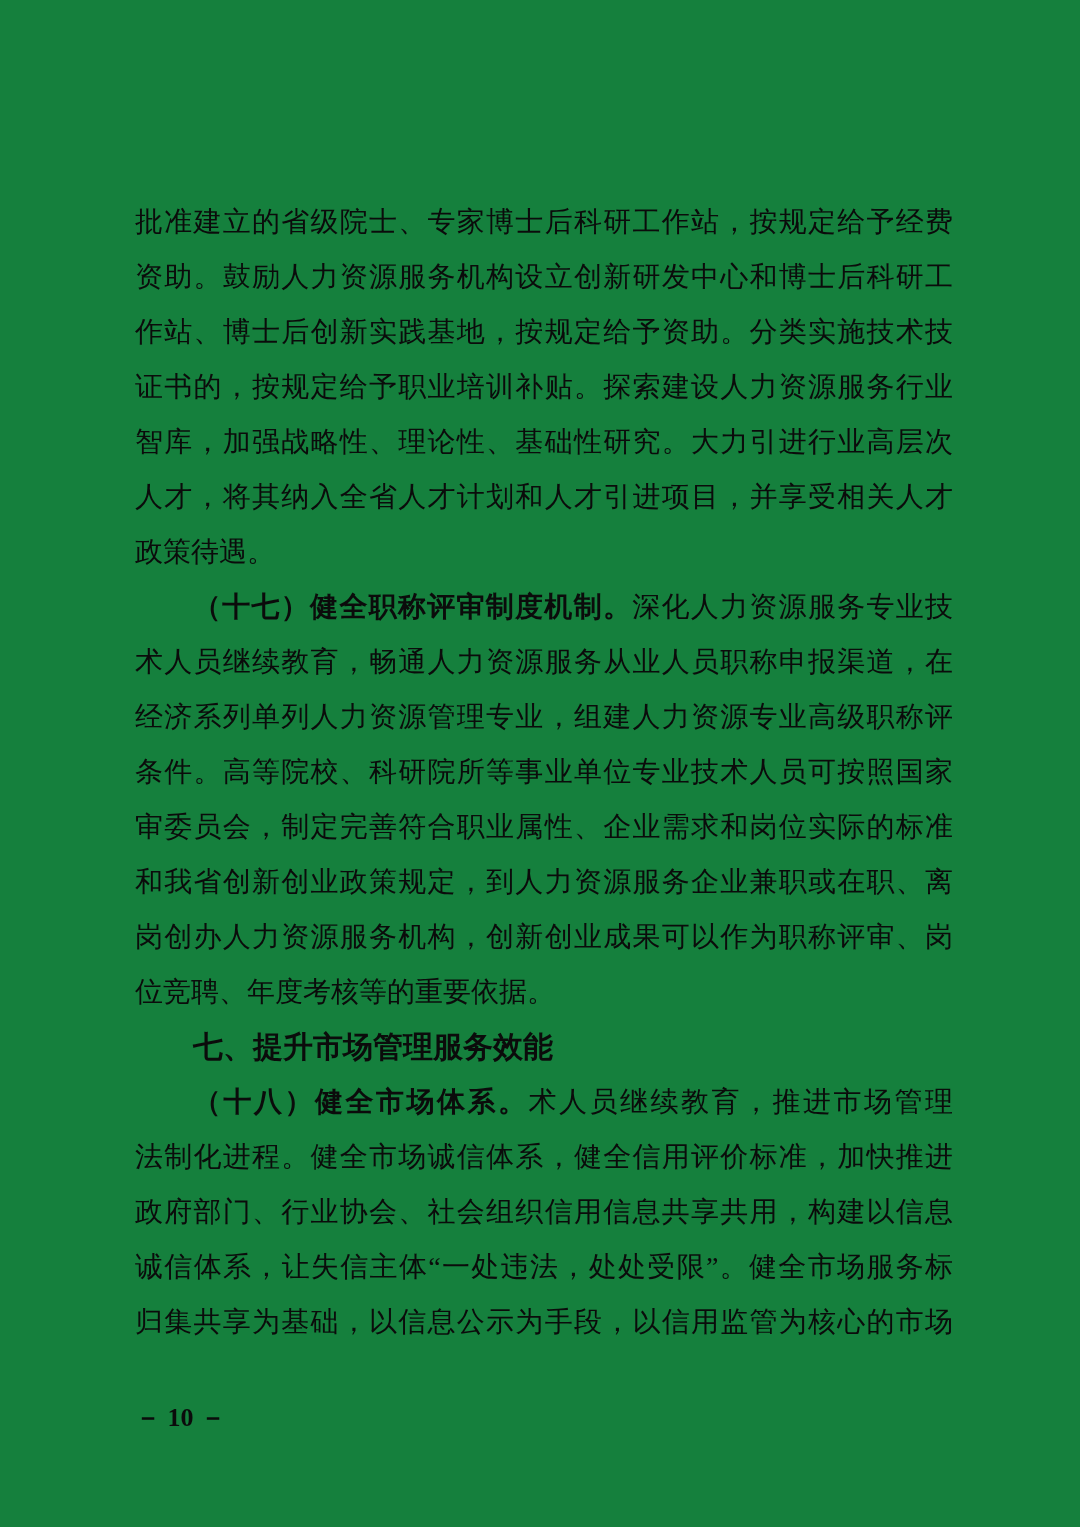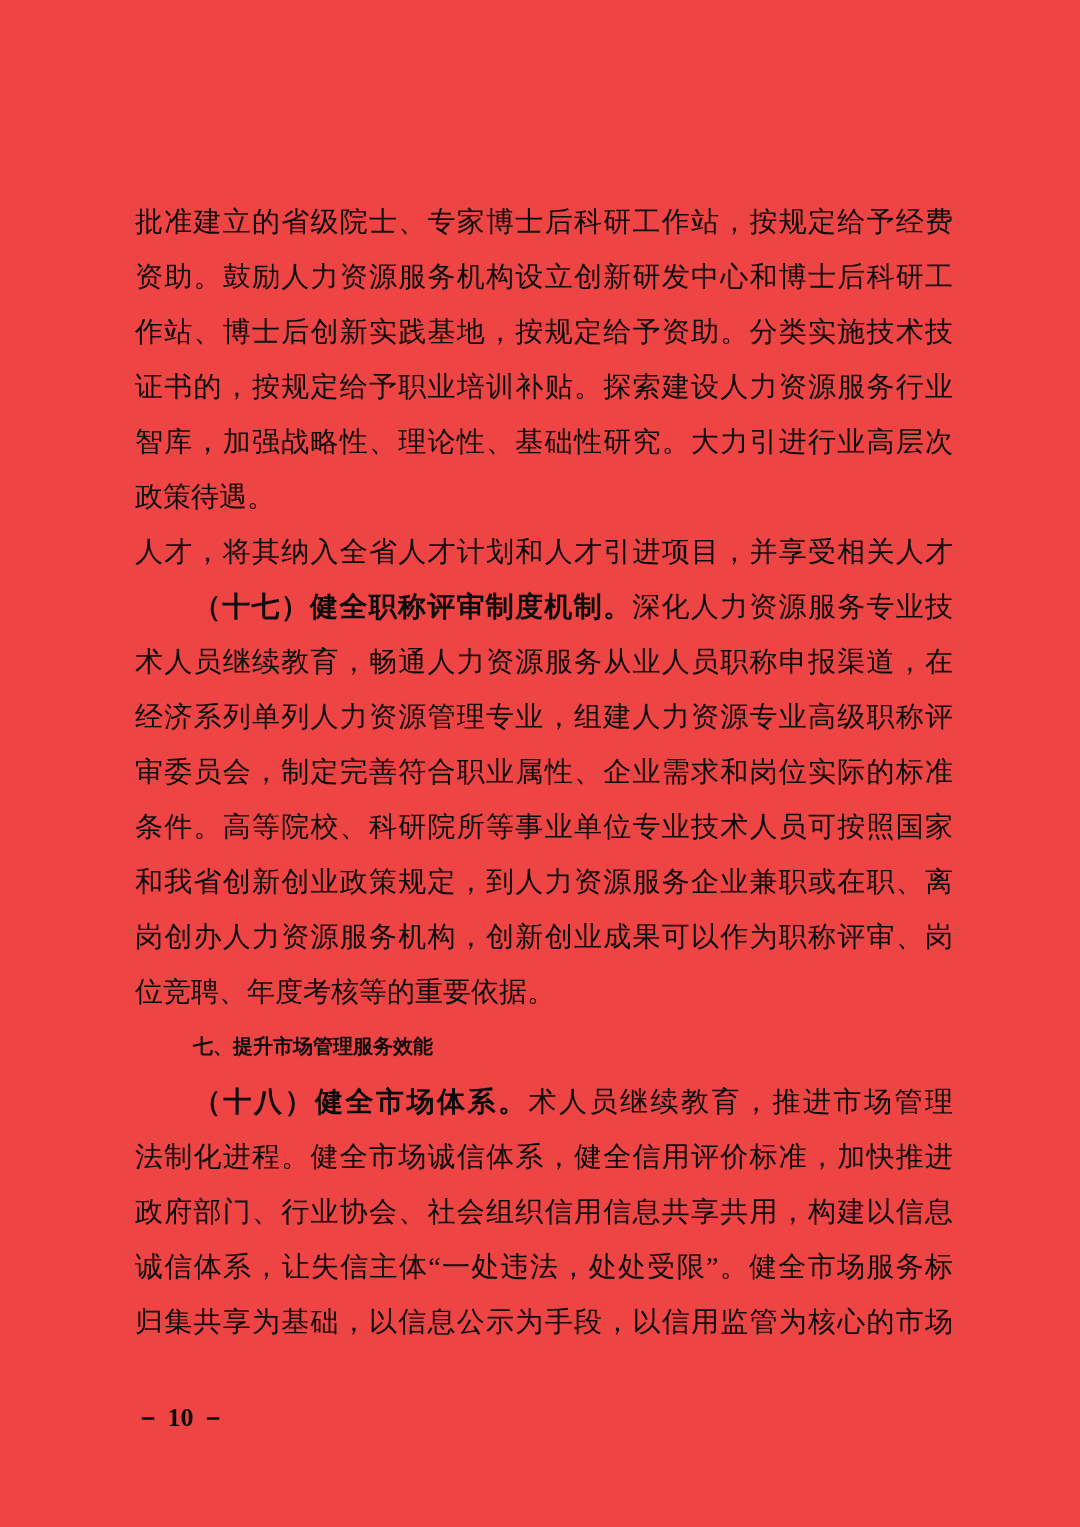--- a/index.html
+++ b/index.html
@@ -4,21 +4,21 @@
 <style>
   html, body {
     margin: 0;
     padding: 0;
     background: #ffffff;
   }
   .page {
     position: relative;
     width: 1080px;
     height: 1527px;
-    background: #ef4444;
+    background: #15803d;
     color: #0b0b0b;
     font-family: "Liberation Serif", "DejaVu Serif", serif;
     overflow: hidden;
   }
   .text-block {
     position: absolute;
     left: 135px;
     top: 194px;
     width: 818px;
   }
@@ -40,21 +40,21 @@
   .line.indent {
     padding-left: 58px;
   }
   .lead {
     font-weight: 600;
   }
   .section-heading {
     height: 55px;
     line-height: 55px;
     padding-left: 58px;
-    font-size: 20px;
+    font-size: 30px;
     font-weight: 700;
     font-family: "Liberation Sans", "DejaVu Sans", sans-serif;
     text-align: left;
     text-align-last: left;
     overflow: hidden;
   }
   .page-number {
     position: absolute;
     left: 135px;
     top: 1398px;
@@ -71,32 +71,32 @@
 <div class="page">
 
   <div class="text-block">
 
     <div>
       <div class="line">批准建立的省级院士、专家博士后科研工作站，按规定给予经费</div>
       <div class="line">资助。鼓励人力资源服务机构设立创新研发中心和博士后科研工</div>
       <div class="line">作站、博士后创新实践基地，按规定给予资助。分类实施技术技</div>
       <div class="line">证书的，按规定给予职业培训补贴。探索建设人力资源服务行业</div>
       <div class="line">智库，加强战略性、理论性、基础性研究。大力引进行业高层次</div>
+      <div class="line">人才，将其纳入全省人才计划和人才引进项目，并享受相关人才</div>
       <div class="line last">政策待遇。</div>
-      <div class="line">人才，将其纳入全省人才计划和人才引进项目，并享受相关人才</div>
     </div>
 
     <div>
       <div class="line indent">
         <span class="lead">（十七）健全职称评审制度机制。</span><span>深化人力资源服务专业技</span>
       </div>
       <div class="line">术人员继续教育，畅通人力资源服务从业人员职称申报渠道，在</div>
       <div class="line">经济系列单列人力资源管理专业，组建人力资源专业高级职称评</div>
+      <div class="line">条件。高等院校、科研院所等事业单位专业技术人员可按照国家</div>
       <div class="line">审委员会，制定完善符合职业属性、企业需求和岗位实际的标准</div>
-      <div class="line">条件。高等院校、科研院所等事业单位专业技术人员可按照国家</div>
       <div class="line">和我省创新创业政策规定，到人力资源服务企业兼职或在职、离</div>
       <div class="line">岗创办人力资源服务机构，创新创业成果可以作为职称评审、岗</div>
       <div class="line last">位竞聘、年度考核等的重要依据。</div>
     </div>
 
     <div class="section-heading">七、提升市场管理服务效能</div>
 
     <div>
       <div class="line indent">
         <span class="lead">（十八）健全市场体系。</span><span>术人员继续教育，推进市场管理</span>

